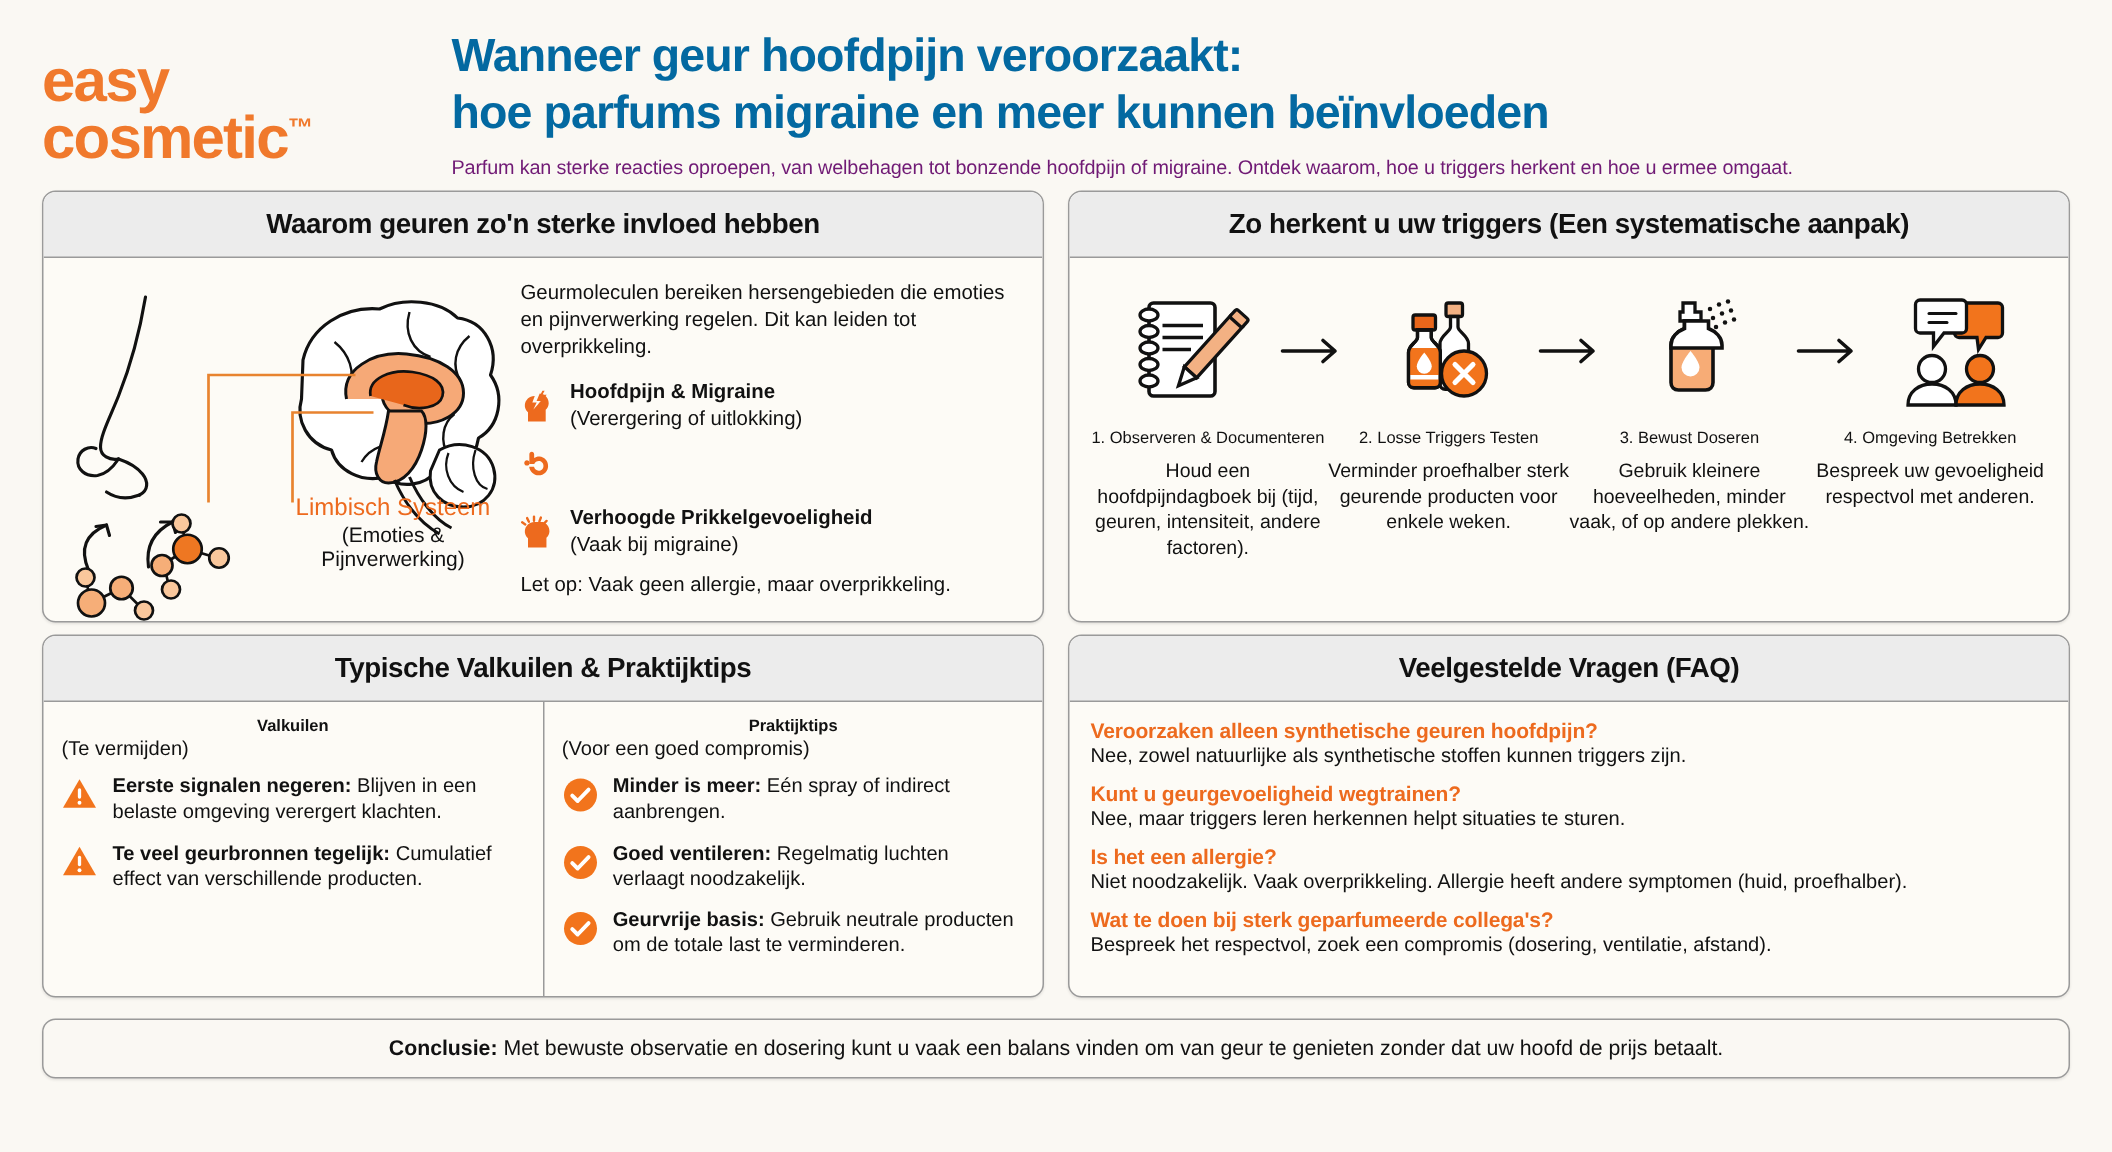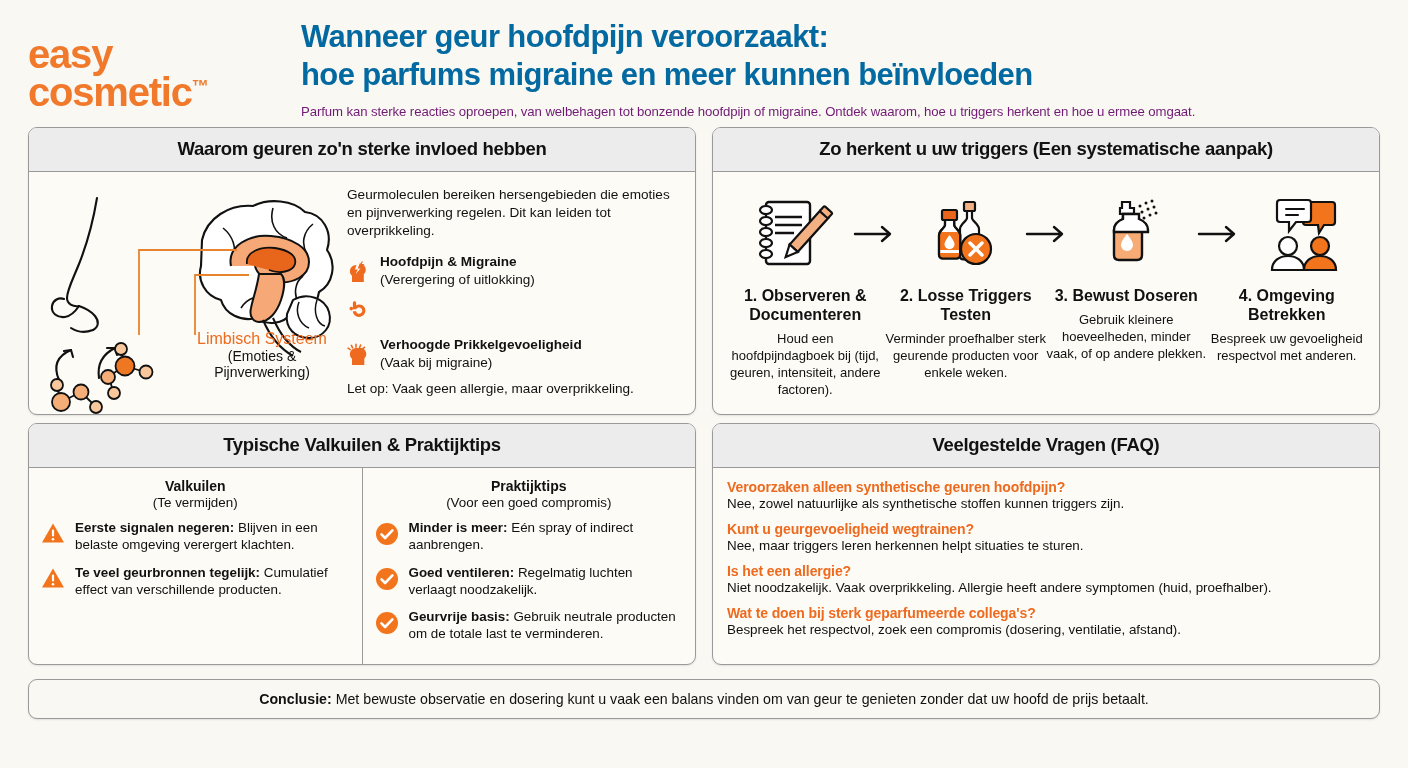--- a/index.html
+++ b/index.html
@@ -55,29 +55,29 @@
   .limbic-t { color: #ED6A1E; font-weight: 400; font-size: 16px; }
   .limbic-s { font-size: 14px; line-height: 1.15; }
 
   
   .p2-body { padding: 10px 10px 8px; }
   .steps-icons { display: flex; align-items: center; justify-content: space-between; height: 104px; padding: 0 6px; }
   .step-ico { width: 118px; display: flex; align-items: center; justify-content: center; }
   .arrow { width: 46px; display: flex; align-items: center; justify-content: center; }
   .steps-text { display: flex; justify-content: space-between; padding: 0 2px; }
   .step-col { width: 162px; text-align: center; }
-  .step-title { font-size: 16px; font-weight: 700; line-height: 1.2; }
+  .step-title { font-size: 11px; font-weight: 400; line-height: 1.2; }
   .step-desc { font-size: 13px; line-height: 1.3; margin-top: 7px; }
 
   
   .p3-body { display: flex; padding: 0; height: 196px; }
   .p3-col { flex: 1; padding: 10px 12px 8px; }
   .p3-col.left { border-right: 1px solid #9a9a9a; }
-  .p3-h { text-align: center; font-size: 14px; font-weight: 800; }
-  .p3-sub { text-align: center; font-size: 13.4px; margin-top: 1px; margin-bottom: 10px; }
+  .p3-h { text-align: center; font-size: 11px; font-weight: 800; }
+  .p3-sub { font-size: 13.4px; margin-top: 1px; margin-bottom: 10px; }
   .li-row { display: flex; gap: 9px; margin-bottom: 11px; align-items: flex-start; }
   .li-ico { width: 25px; flex: 0 0 25px; padding-top: 2px; }
   .li-txt { font-size: 13.4px; line-height: 1.26; }
   .li-txt b { font-weight: 800; }
 
   
   .p4-body { padding: 11px 14px 8px; height: 196px; }
   .faq-item { margin-bottom: 10px; }
   .faq-q { color: #ED6A1E; font-weight: 800; font-size: 14px; letter-spacing: -0.1px; }
   .faq-a { font-size: 13.4px; margin-top: 1px; }

